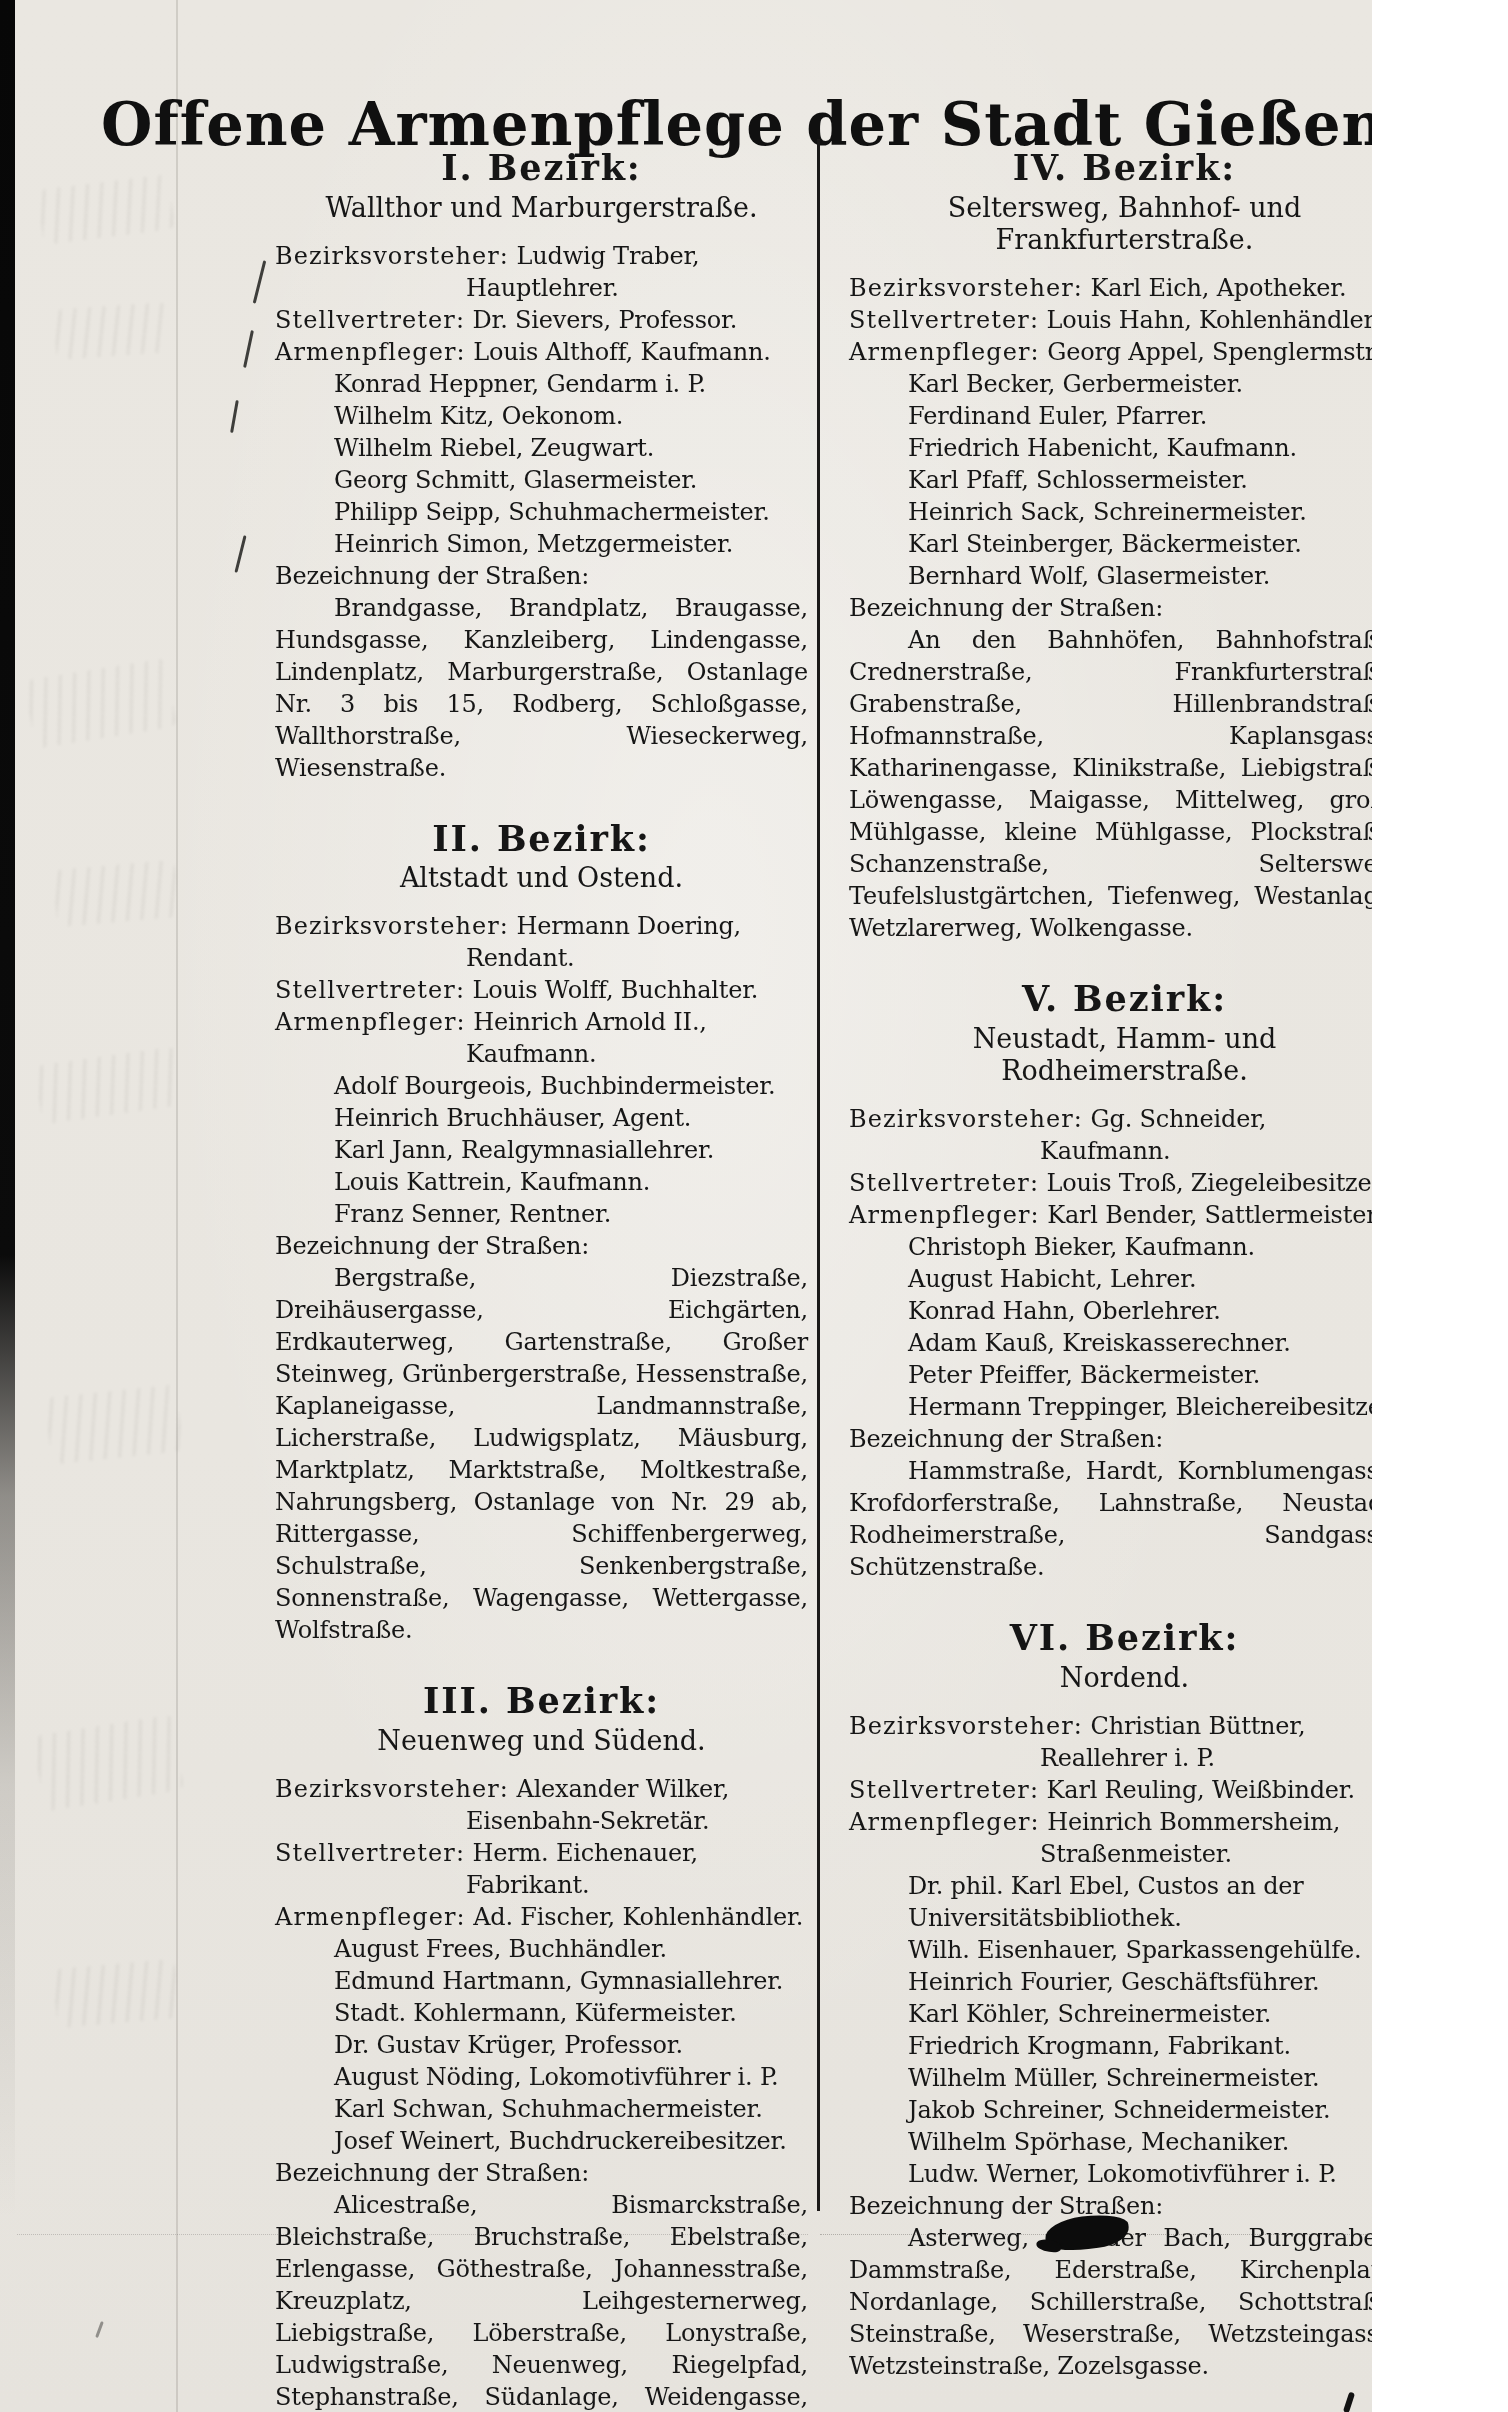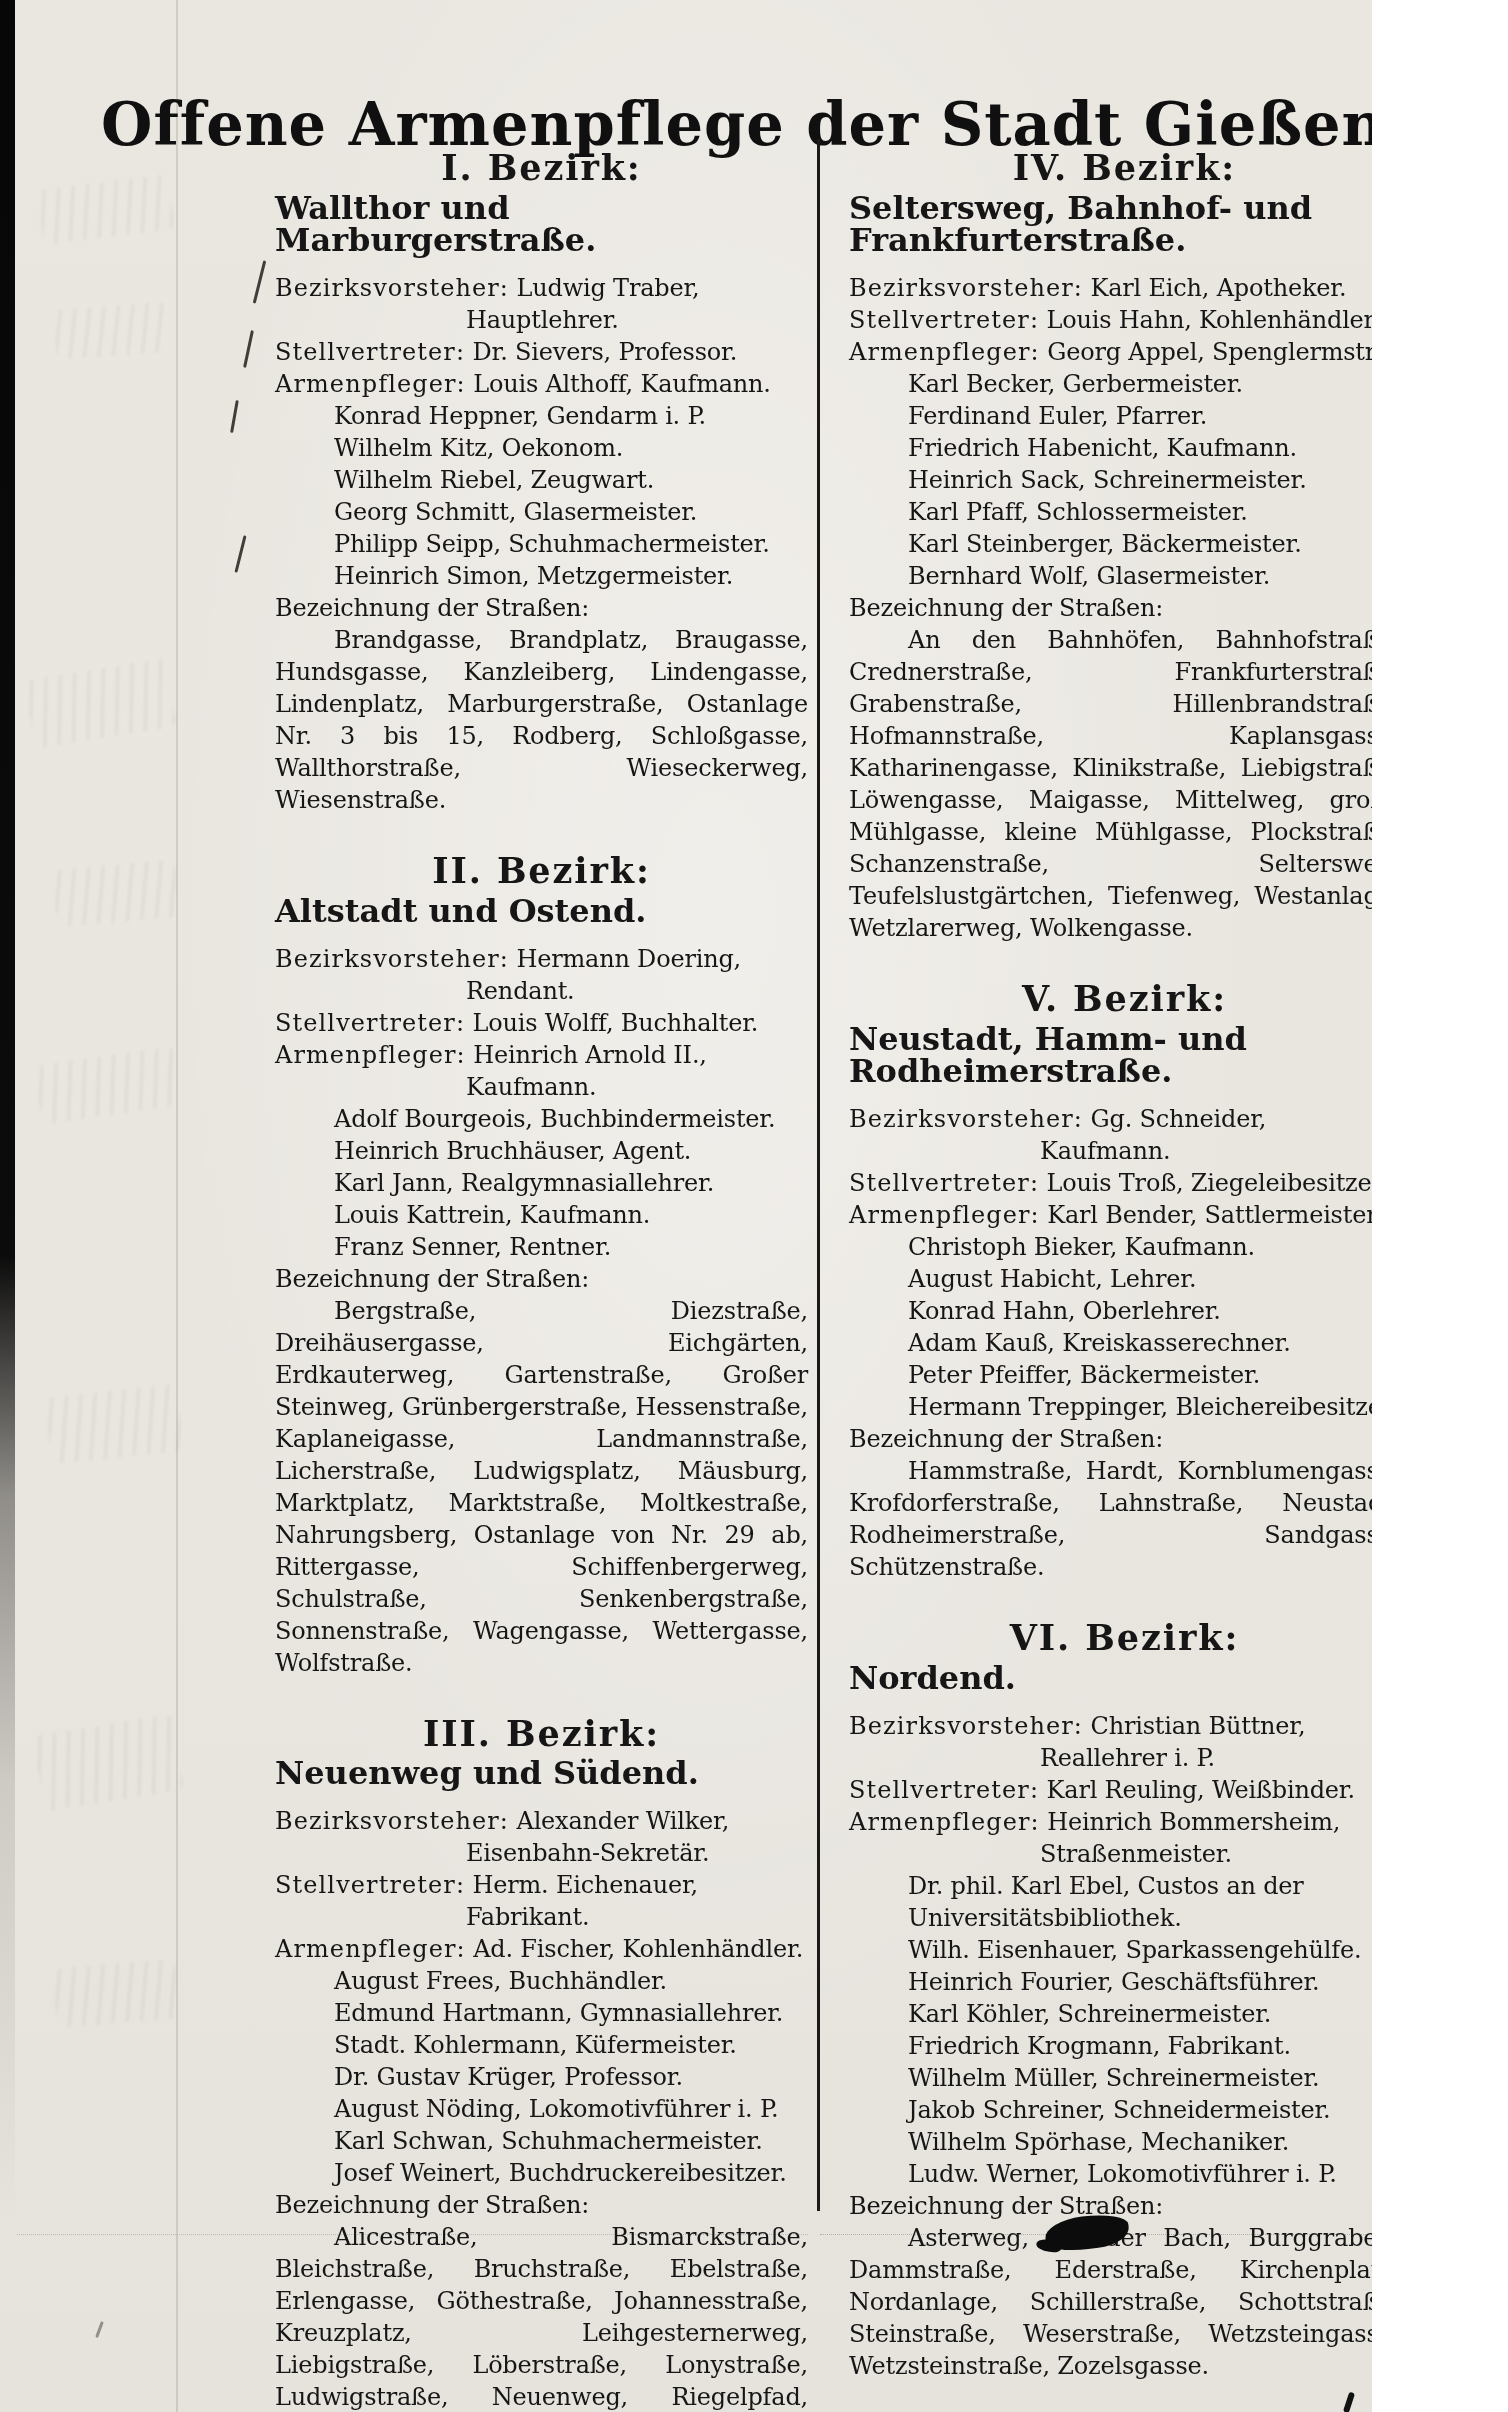--- a/index.html
+++ b/index.html
@@ -46,21 +46,21 @@
   .title{position:absolute;top:50px;left:0;width:1508px;text-align:center;
     font-size:59px;font-weight:bold;letter-spacing:1px;color:#101010;}
   .columns{position:absolute;top:143px;left:0;width:1508px;height:2265px;}
   .col{position:absolute;top:0;}
   .col-left{left:275px;width:533px;}
   .col-right{left:849px;width:551px;}
   .divider{position:absolute;left:817px;top:-3.8px;width:2.9px;height:2072px;background:#1b1a19;}
   .section{margin-bottom:34px;}
   .sec-heading{margin:21px 0 3.8px;text-align:center;font-size:35px;font-weight:600;letter-spacing:1.9px;}
   .section:first-child .sec-heading{margin-top:4px;}
-  .sec-sub{margin:0 0 15.3px;font-size:32px;font-weight:bold;line-height:32.5px;}
+  .sec-sub{margin:0 0 15.3px;text-align:center;font-size:27px;font-weight:normal;line-height:32.5px;}
   p.person,p.streets-label,p.streets{font-size:24px;line-height:32px;margin:0;letter-spacing:-0.2px;}
   .has-role{padding-left:191px;text-indent:-191px;}
   .role{letter-spacing:1.1px;}
   .name-only{padding-left:59px;}
   .streets-label{margin-top:3.8px;letter-spacing:1.1px;}
   .streets{text-indent:59px;text-align:justify;}
 </style>
 </head>
 <body>
 
@@ -143,22 +143,22 @@
 
       <section class="section">
         <h2 class="sec-heading">IV. Bezirk:</h2>
         <h3 class="sec-sub">Seltersweg, Bahnhof- und Frankfurterstraße.</h3>
         <p class="person has-role"><span class="role">Bezirksvorsteher:</span> <span class="pname">Karl Eich, Apotheker.</span></p>
         <p class="person has-role"><span class="role">Stellvertreter:</span> <span class="pname">Louis Hahn, Kohlenhändler.</span></p>
         <p class="person has-role"><span class="role">Armenpfleger:</span> <span class="pname">Georg Appel, Spenglermstr.</span></p>
         <p class="person name-only"><span class="pname">Karl Becker, Gerbermeister.</span></p>
         <p class="person name-only"><span class="pname">Ferdinand Euler, Pfarrer.</span></p>
         <p class="person name-only"><span class="pname">Friedrich Habenicht, Kaufmann.</span></p>
+        <p class="person name-only"><span class="pname">Karl Pfaff, Schlossermeister.</span></p>
         <p class="person name-only"><span class="pname">Heinrich Sack, Schreinermeister.</span></p>
-        <p class="person name-only"><span class="pname">Karl Pfaff, Schlossermeister.</span></p>
         <p class="person name-only"><span class="pname">Karl Steinberger, Bäckermeister.</span></p>
         <p class="person name-only"><span class="pname">Bernhard Wolf, Glasermeister.</span></p>
         <p class="streets-label">Bezeichnung der Straßen:</p>
         <p class="streets">An den Bahnhöfen, Bahnhofstraße, Crednerstraße, Frankfurterstraße, Grabenstraße, Hillenbrandstraße, Hofmannstraße, Kaplansgasse, Katharinengasse, Klinikstraße, Liebigstraße, Löwengasse, Maigasse, Mittelweg, große Mühlgasse, kleine Mühlgasse, Plockstraße, Schanzenstraße, Seltersweg, Teufelslustgärtchen, Tiefenweg, Westanlage, Wetzlarerweg, Wolkengasse.</p>
       </section>
 
       <section class="section">
         <h2 class="sec-heading">V. Bezirk:</h2>
         <h3 class="sec-sub">Neustadt, Hamm- und Rodheimerstraße.</h3>
         <p class="person has-role"><span class="role">Bezirksvorsteher:</span> <span class="pname">Gg. Schneider, Kaufmann.</span></p>

